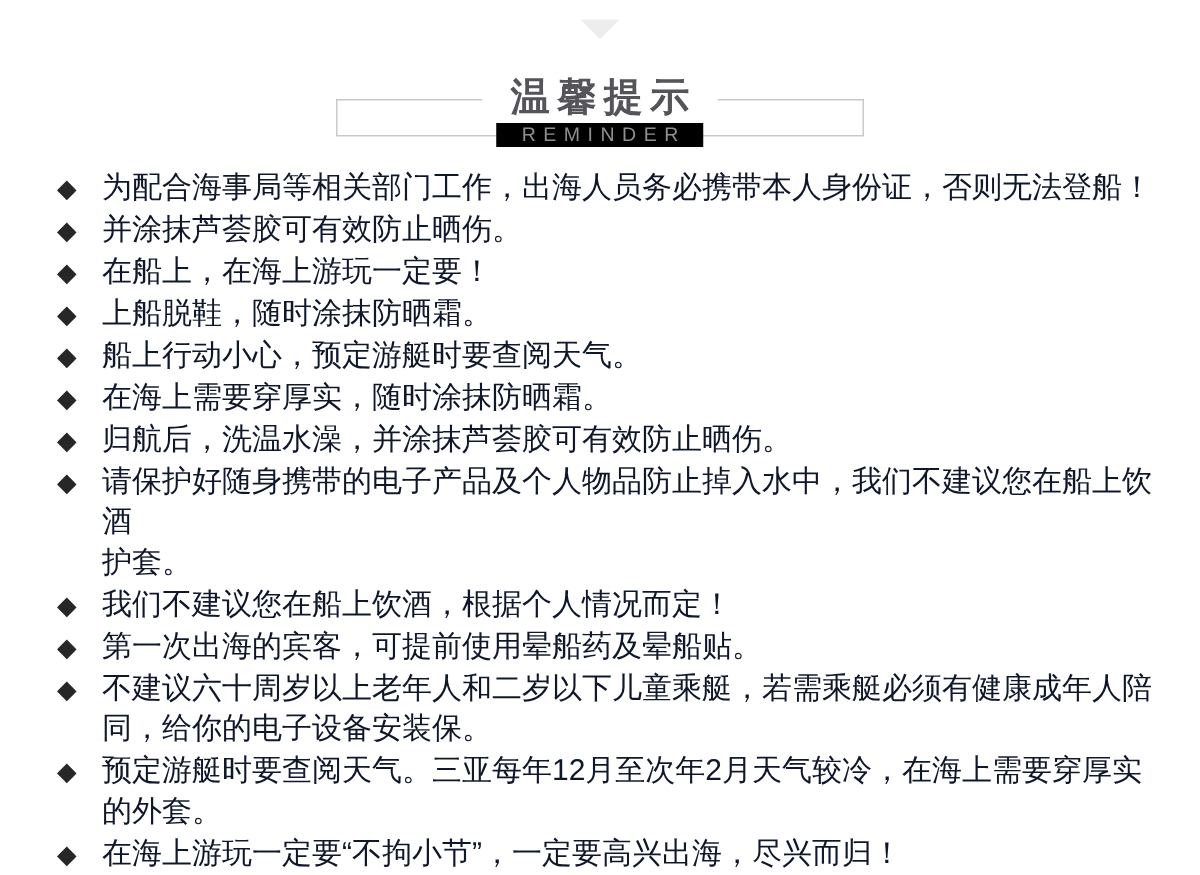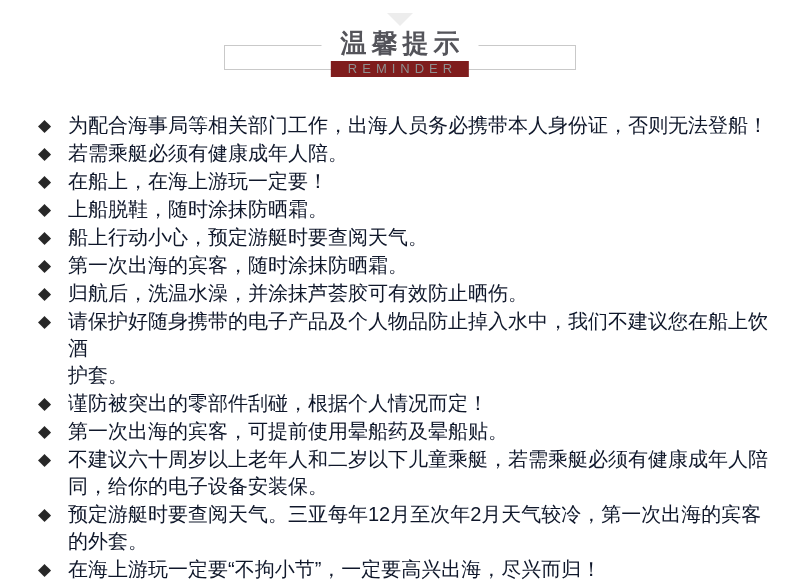--- a/index.html
+++ b/index.html
@@ -17,21 +17,21 @@
     top: 13px;
     left: 387px;
     width: 0;
     height: 0;
     border-left: 13px solid transparent;
     border-right: 13px solid transparent;
     border-top: 13px solid #ededed;
   }
   .title-box {
     position: absolute;
-    top: 45px;
+    top: 66px;
     left: 224px;
     width: 352px;
     height: 25px;
     border: 1px solid #c9c9c9;
   }
   .title {
     position: absolute;
     top: -16px;
     left: 50%;
     transform: translateX(-50%);
@@ -43,21 +43,21 @@
     letter-spacing: 5px;
     text-indent: 5px;
     color: #54545a;
     white-space: nowrap;
   }
   .subtitle {
     position: absolute;
     bottom: -8px;
     left: 50%;
     transform: translateX(-50%);
-    background: #7f1d1d;
+    background: #000000;
     padding: 0 12px;
     font-size: 13px;
     line-height: 16px;
     letter-spacing: 5px;
     text-indent: 5px;
     color: #8f8f8f;
     white-space: nowrap;
   }
   .tips {
     position: absolute;
@@ -98,63 +98,63 @@
     <span class="subtitle">REMINDER</span>
   </div>
 
   <ul class="tips">
       <li class="tip-item">
       <span class="bullet">◆</span>
       <span class="tip-text">为配合海事局等相关部门工作，出海人员务必携带本人身份证，否则无法登船！</span>
     </li>
       <li class="tip-item">
       <span class="bullet">◆</span>
-      <span class="tip-text">若需乘艇必须有健康成年人陪。</span>
+      <span class="tip-text">并涂抹芦荟胶可有效防止晒伤。</span>
     </li>
       <li class="tip-item">
       <span class="bullet">◆</span>
       <span class="tip-text">在船上，在海上游玩一定要！</span>
     </li>
       <li class="tip-item">
       <span class="bullet">◆</span>
       <span class="tip-text">上船脱鞋，随时涂抹防晒霜。</span>
     </li>
       <li class="tip-item">
       <span class="bullet">◆</span>
       <span class="tip-text">船上行动小心，预定游艇时要查阅天气。</span>
     </li>
       <li class="tip-item">
       <span class="bullet">◆</span>
-      <span class="tip-text">第一次出海的宾客，随时涂抹防晒霜。</span>
+      <span class="tip-text">在海上需要穿厚实，随时涂抹防晒霜。</span>
     </li>
       <li class="tip-item">
       <span class="bullet">◆</span>
       <span class="tip-text">归航后，洗温水澡，并涂抹芦荟胶可有效防止晒伤。</span>
     </li>
       <li class="tip-item">
       <span class="bullet">◆</span>
       <span class="tip-text">请保护好随身携带的电子产品及个人物品防止掉入水中，我们不建议您在船上饮酒
 护套。</span>
     </li>
       <li class="tip-item">
       <span class="bullet">◆</span>
-      <span class="tip-text">谨防被突出的零部件刮碰，根据个人情况而定！</span>
+      <span class="tip-text">我们不建议您在船上饮酒，根据个人情况而定！</span>
     </li>
       <li class="tip-item">
       <span class="bullet">◆</span>
       <span class="tip-text">第一次出海的宾客，可提前使用晕船药及晕船贴。</span>
     </li>
       <li class="tip-item">
       <span class="bullet">◆</span>
       <span class="tip-text">不建议六十周岁以上老年人和二岁以下儿童乘艇，若需乘艇必须有健康成年人陪
 同，给你的电子设备安装保。</span>
     </li>
       <li class="tip-item">
       <span class="bullet">◆</span>
-      <span class="tip-text">预定游艇时要查阅天气。三亚每年12月至次年2月天气较冷，第一次出海的宾客
+      <span class="tip-text">预定游艇时要查阅天气。三亚每年12月至次年2月天气较冷，在海上需要穿厚实
 的外套。</span>
     </li>
       <li class="tip-item">
       <span class="bullet">◆</span>
       <span class="tip-text">在海上游玩一定要“不拘小节”，一定要高兴出海，尽兴而归！</span>
     </li>
     </ul>
 
 </div>
 

